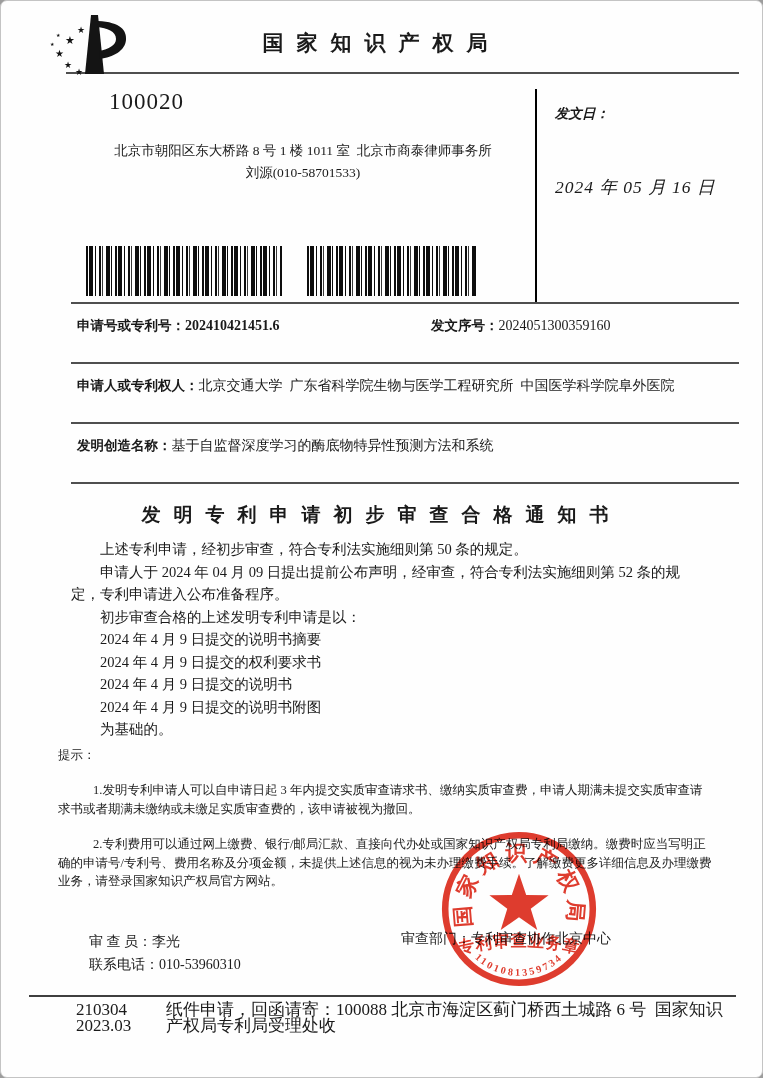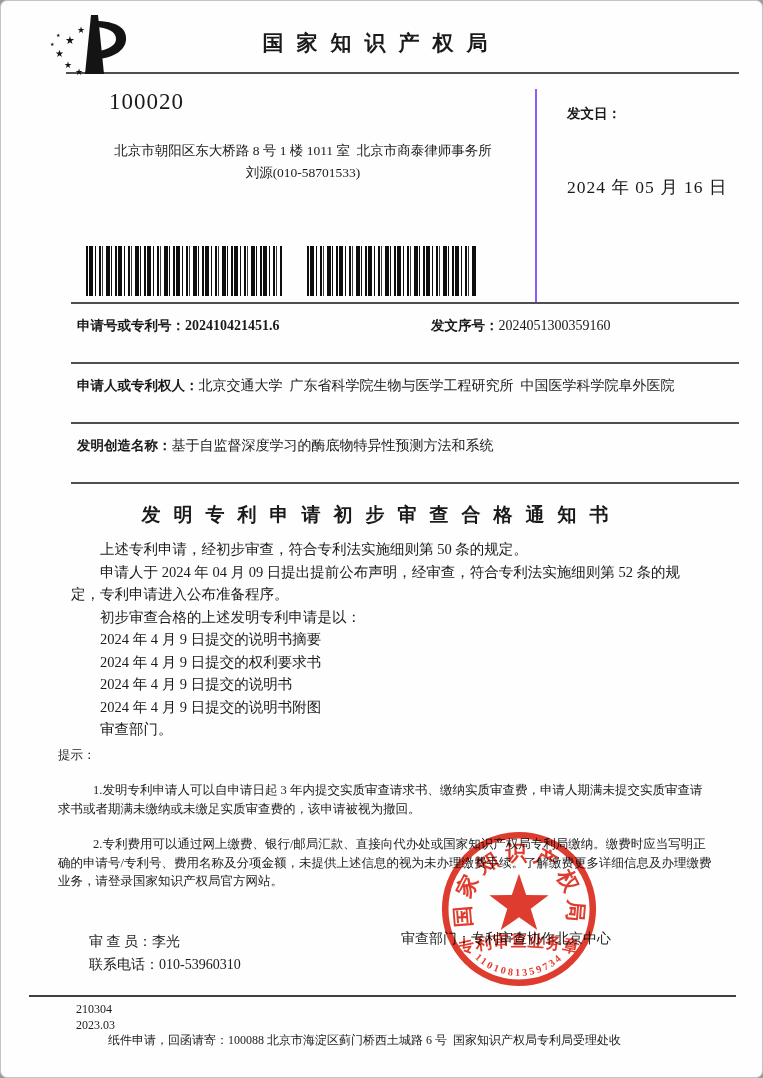--- a/index.html
+++ b/index.html
@@ -25,21 +25,21 @@
   .agent-line { margin-top:4px; text-align:center; font-size:13.5px; }
   .barcodes { display:flex; gap:25px; margin:64px 0 0 15px; }
   .barcode { height:50px;
     background:repeating-linear-gradient(90deg,
       #0d0d0d 0 2px,#fff 2px 3px,#0d0d0d 3px 7px,#fff 7px 9px,#0d0d0d 9px 10px,
       #fff 10px 13px,#0d0d0d 13px 15px,#fff 15px 16px,#3a3a3a 16px 17px,#fff 17px 20px,
       #0d0d0d 20px 24px,#fff 24px 25px,#0d0d0d 25px 26px,#fff 26px 29px);
   }
   .bc-left { width:196px; } .bc-right { width:170px; }
   .date-box { position:absolute; top:0; bottom:0; left:464px; right:0;
-    border-left:2px solid #8b5cf6; padding:16px 0 0 30px; }
+    border-left:2px solid #000000; padding:16px 0 0 18px;font-style:italic; }
   .date-label { font-size:13.5px; }
   .date-value { margin-top:52px; font-size:17.5px; letter-spacing:1px; }
 
   
   .frow { margin:0 23px 0 70px; padding:12px 0 27px 6px; border-bottom:2px solid #4f4f4f;
     font-size:14px; line-height:19px; display:flex; }
   .frow .label { font-size:13.5px; }
   .cell-a { width:354px; }
   .strong { font-weight:bold; }
 
@@ -55,21 +55,21 @@
   .sig-left { position:absolute; top:929px; left:88px; font-size:14px; line-height:23px; }
   .sig-right { position:absolute; top:929px; left:400px; font-size:14px; }
 
   
   .seal { position:absolute; top:826px; left:436px; width:164px; height:164px;
     mix-blend-mode:multiply; opacity:.92; }
 
   
   .foot-rule { position:absolute; top:994px; left:28px; right:26px; border-top:2px solid #3f3f3f; }
   .footer { position:absolute; top:1001px; left:75px; right:38px; display:flex;
-    font-size:12px; line-height:15.5px;flex-direction:column; }
+    font-size:17px; line-height:15.5px; }
   .foot-codes { width:58px; flex:none; }
   .foot-text { margin-left:32px; width:572px; }
 </style>
 </head>
 <body>
 
 <div class="page">
 
   <svg class="logo" viewBox="0 0 92 64">
     <polygon points="44,2 51,2 57,61 38,61" fill="#141414"></polygon>
@@ -120,21 +120,21 @@
   <div class="notice-title">发明专利申请初步审查合格通知书</div>
 
   <div class="body-text">
     <p>上述专利申请，经初步审查，符合专利法实施细则第 50 条的规定。</p>
     <p>申请人于 2024 年 04 月 09 日提出提前公布声明，经审查，符合专利法实施细则第 52 条的规定，专利申请进入公布准备程序。</p>
     <p>初步审查合格的上述发明专利申请是以：</p>
     <p>2024 年 4 月 9 日提交的说明书摘要</p>
     <p>2024 年 4 月 9 日提交的权利要求书</p>
     <p>2024 年 4 月 9 日提交的说明书</p>
     <p>2024 年 4 月 9 日提交的说明书附图</p>
-    <p>审查部门。</p>
+    <p>为基础的。</p>
   </div>
 
   <div class="tips">
     <p>提示：</p>
     <p class="tip">1.发明专利申请人可以自申请日起 3 年内提交实质审查请求书、缴纳实质审查费，申请人期满未提交实质审查请求书或者期满未缴纳或未缴足实质审查费的，该申请被视为撤回。</p>
     <p class="tip">2.专利费用可以通过网上缴费、银行/邮局汇款、直接向代办处或国家知识产权局专利局缴纳。缴费时应当写明正确的申请号/专利号、费用名称及分项金额，未提供上述信息的视为未办理缴费手续。了解缴费更多详细信息及办理缴费业务，请登录国家知识产权局官方网站。</p>
   </div>
 
   <div class="sig-left">
     <div><span>审 查 员：</span><span>李光</span></div>

